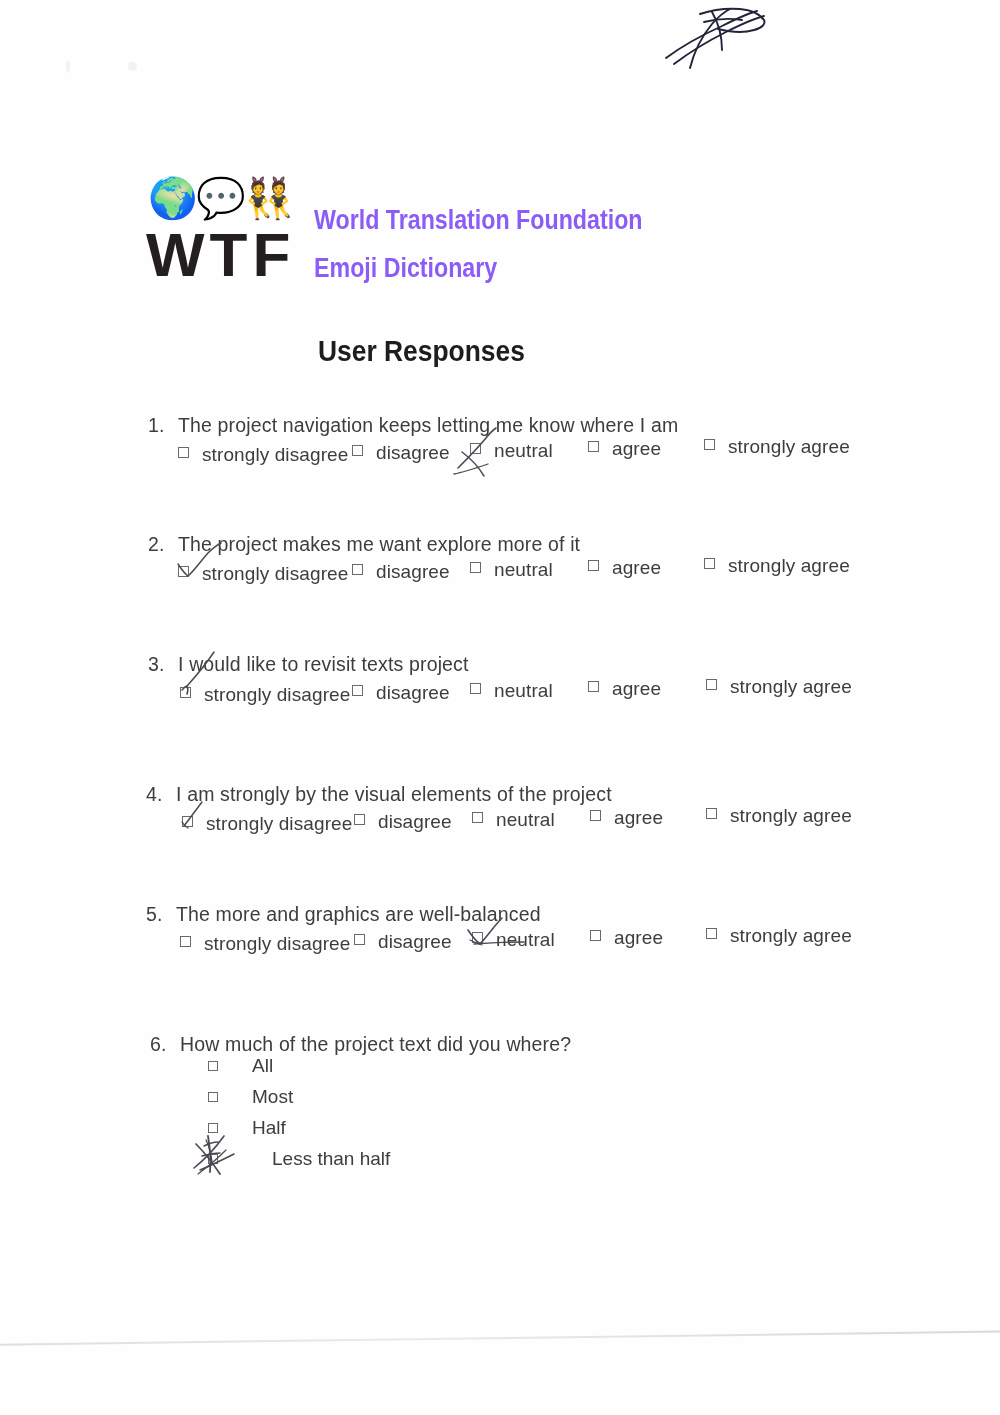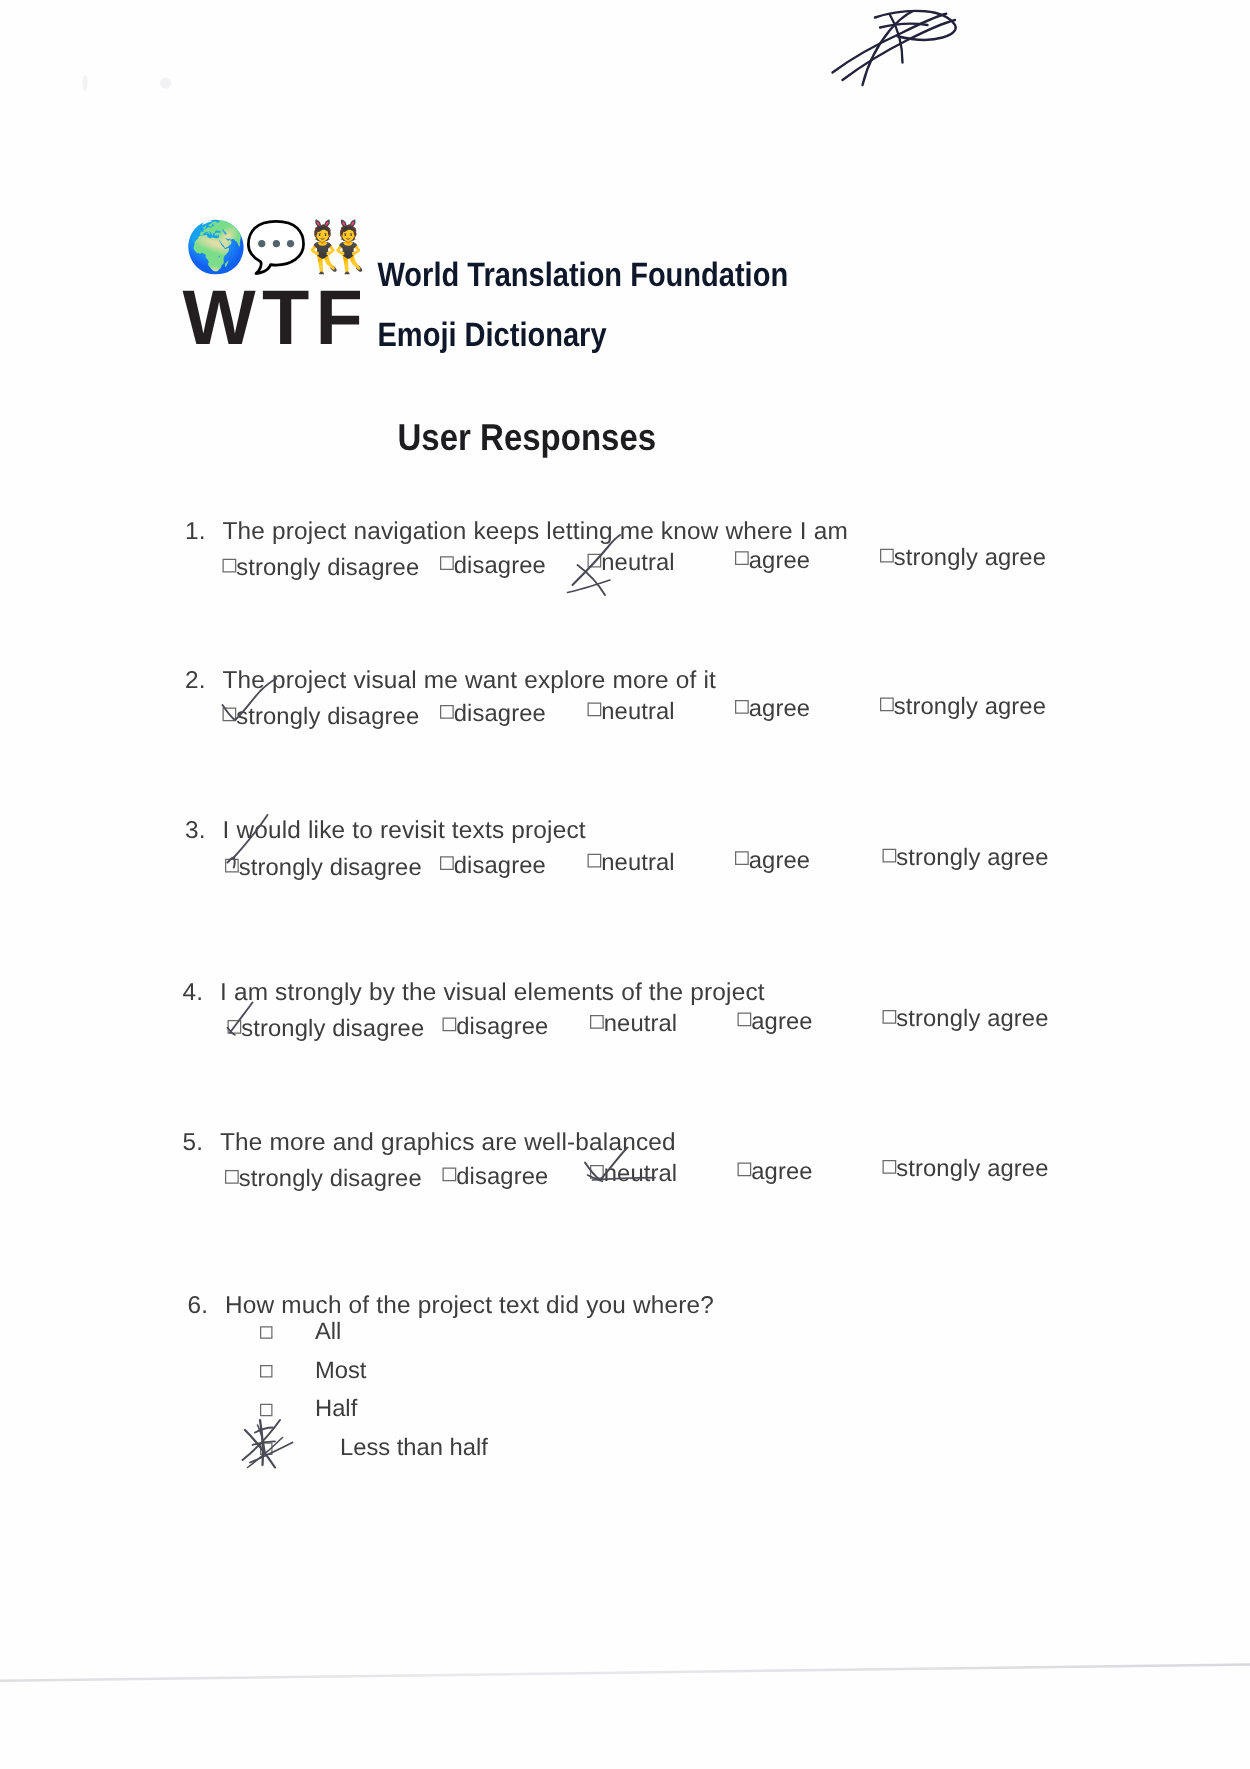--- a/index.html
+++ b/index.html
@@ -70,23 +70,23 @@
     top: 46px;
     font-family: "Liberation Sans", sans-serif;
     font-weight: 700;
     font-size: 62px;
     letter-spacing: 5px;
     color: #231f20;
     line-height: 1;
   }
   .org-lines {
     position: absolute;
-    left: 156px;
+    left: 168px;
     top: 18px;
-    color: #0f172a;
+    color: #8b5cf6;
   }
   .org-line {
     font-family: "Liberation Sans Narrow", "Liberation Sans", sans-serif;
     font-weight: 700;
     font-size: 27px;
     line-height: 48px;
     letter-spacing: 0px;
     transform: scaleX(0.86);
     transform-origin: left center;
     white-space: nowrap;
@@ -141,21 +141,21 @@
     position: absolute;
     white-space: nowrap;
     font-size: 19px;
     color: #3d3d3d;
     letter-spacing: .1px;
   }
   .option {
     position: absolute;
     display: inline-flex;
     align-items: center;
-    gap: 0;
+    gap: 13px;
     white-space: nowrap;
   }
   .cbox {
     display: inline-block;
     width: 9px;
     height: 9px;
     border: 1.2px solid #6a6a6a;
     background: transparent;
     position: relative;
     top: -3px;
@@ -273,21 +273,21 @@
       <svg class="ink" width="60" height="58" viewBox="0 0 60 58" style="left:452px;top:424px;">
         <path d="M6,44 C14,36 24,26 34,14 C38,9 41,6 44,4" stroke-width="1.6"></path>
         <path d="M10,28 C18,34 26,42 32,52" stroke-width="1.5"></path>
         <path d="M2,50 C12,48 24,44 36,40" stroke-width="1.3"></path>
       </svg>
     </div>
 
     <div class="question">
       <div class="q-head" style="left:148px;top:521px;">
         <span class="q-num">2.</span>
-        <span class="q-text">The project visual me want explore more of it</span>
+        <span class="q-text">The project makes me want explore more of it</span>
       </div>
       <div class="options" style="left:0;top:0;">
         <div class="option" style="left:178px;top:563px;">
           <span class="cbox"></span>
           <span class="opt-label">strongly disagree</span>
         </div>
         <div class="option" style="left:352px;top:561px;">
           <span class="cbox"></span>
           <span class="opt-label">disagree</span>
         </div>

